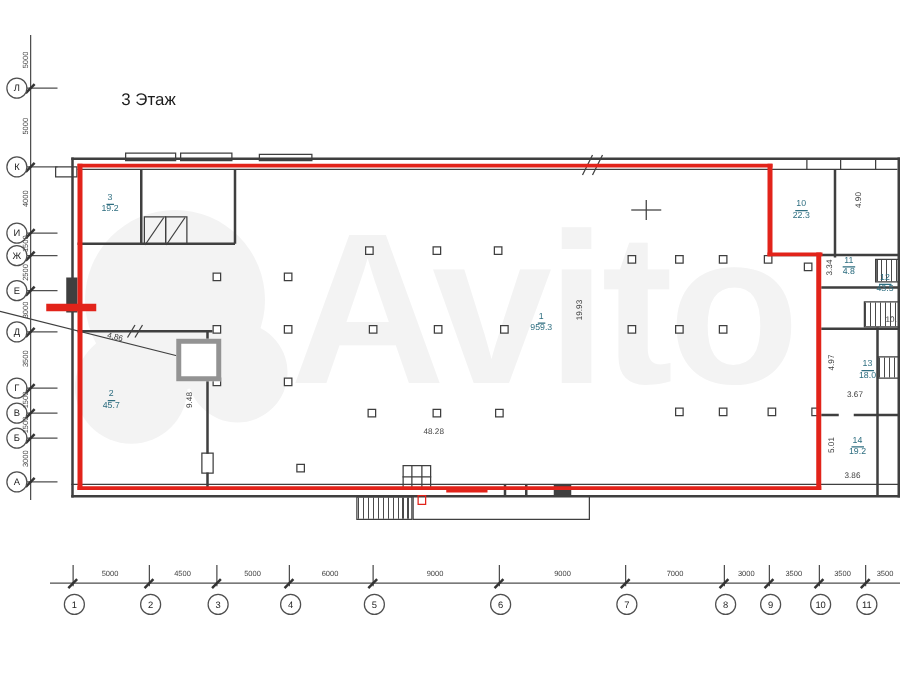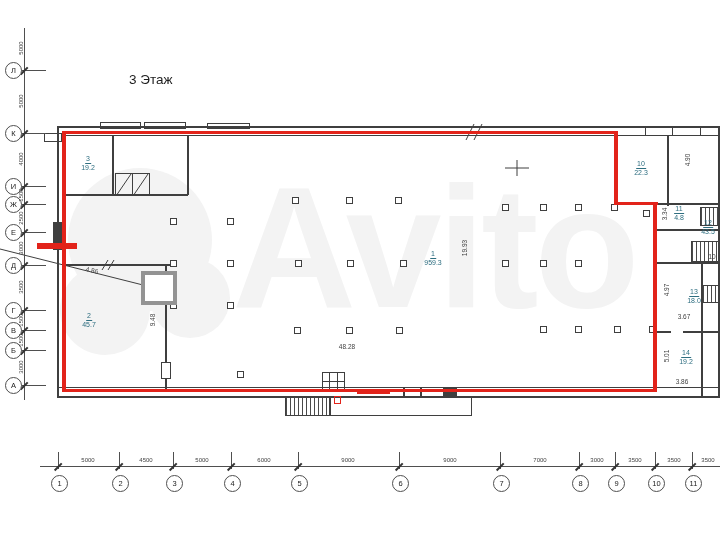--- a/index.html
+++ b/index.html
@@ -2,21 +2,21 @@
 <html><head>
 <meta charset="utf-8">
 <style>
   html,body{margin:0;padding:0;background:#fff;}
   #canvas{position:relative;width:720px;height:540px;background:#ffffff;overflow:hidden;
           font-family:"Liberation Sans",sans-serif;}
   #wm{position:absolute;inset:0;z-index:0;border-radius:32px;}
   #wm .wmtext{position:absolute;font-weight:bold;letter-spacing:-4px;}
   #wm .wmcirc{position:absolute;border-radius:50%;}
   #plan{position:absolute;inset:0;z-index:1;}
-  #title{position:absolute;left:97px;top:72px;font-size:13.5px;line-height:16px;color:#1d1d1d;z-index:5;margin-left:32px;}
+  #title{position:absolute;left:97px;top:72px;font-size:13.5px;line-height:16px;color:#1d1d1d;z-index:5;}
   .wall{position:absolute;background:#3f3f3f;z-index:2;}
   .outl{position:absolute;border:1px solid #3f3f3f;background:transparent;z-index:2;box-sizing:border-box;}
   .hatch{position:absolute;border:1px solid #3f3f3f;box-sizing:border-box;z-index:2;
          background:repeating-linear-gradient(90deg,#4a4a4a 0 1px,transparent 1px 4px);}
   .col{position:absolute;width:7px;height:7px;border:1.2px solid #3f3f3f;background:#fff;box-sizing:border-box;z-index:2;}
   .red{position:absolute;z-index:3;}
   .room{position:absolute;z-index:4;display:flex;flex-direction:column;align-items:center;
         font-size:7px;line-height:7.5px;transform:translate(-50%,-50%);}
   .room .num{border-bottom:1px solid currentColor;padding:0 1px;}
   .dim{position:absolute;z-index:4;font-size:6.5px;line-height:7px;color:#3f3f3f;white-space:nowrap;

